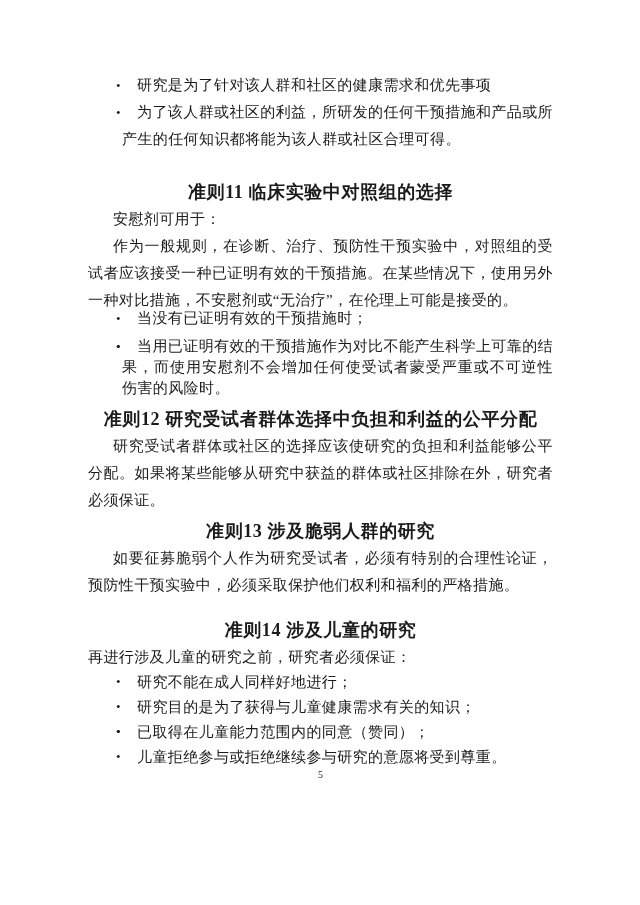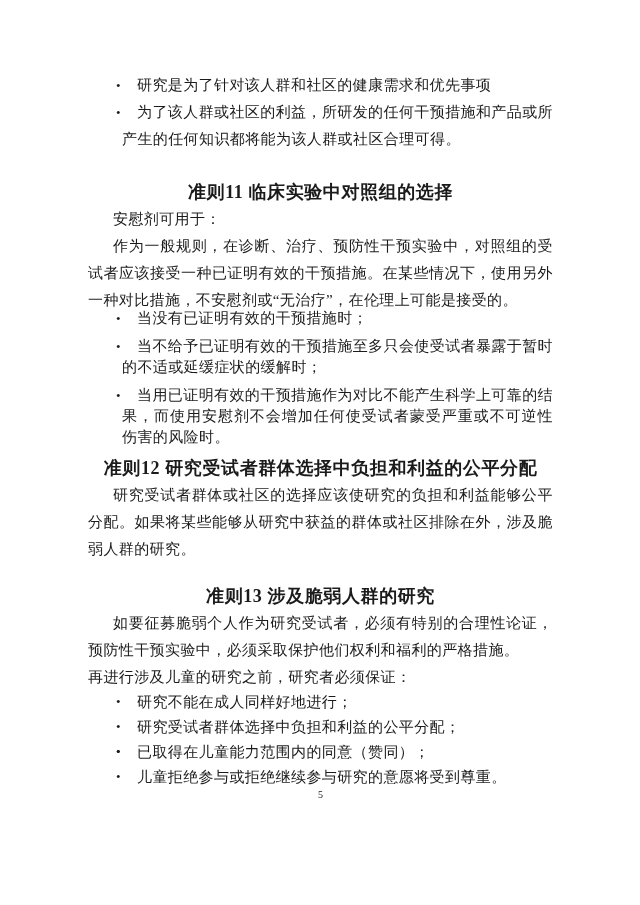--- a/index.html
+++ b/index.html
@@ -39,21 +39,21 @@
     left:-6px; top:0;
     text-indent:0;
     font-size:13px;
   }
   ul.top-list li { line-height:27px; }
   ul.g11-list { margin-top:-6px; }
   ul.g11-list li { line-height:21px; margin-bottom:7px; }
   ul.g14-list li { line-height:22px; margin-bottom:3px; }
   h2.h11 { margin-top:26px; }
   h2.h12 { margin-top:4px; }
-  h2.h13 { margin-top:20px; }
+  h2.h13 { margin-top:4px; }
   h2.h14 { margin-top:18px; }
   .page-number {
     text-align:center;
     font-size:10px;
     line-height:12px;
     margin-top:-2px;
     letter-spacing:0;
   }
 </style>
 </head>
@@ -76,44 +76,44 @@
   <p class="body-para">安慰剂可用于：</p>
   <p class="body-para">作为一般规则，在诊断、治疗、预防性干预实验中，对照组的受试者应该接受一种已证明有效的干预措施。在某些情况下，使用另外一种对比措施，不安慰剂或“无治疗”，在伦理上可能是接受的。</p>
 
   <ul class="doc-list g11-list">
     <li>
       <span class="bullet">•</span>
       <span>当没有已证明有效的干预措施时；</span>
     </li>
     <li>
       <span class="bullet">•</span>
-      <span>当不给予已证明有效的干预措施至多只会使受试者暴露于暂时的不适或延缓症状的缓解时；</span>
     </li>
     <li>
       <span class="bullet">•</span>
       <span>当用已证明有效的干预措施作为对比不能产生科学上可靠的结果，而使用安慰剂不会增加任何使受试者蒙受严重或不可逆性伤害的风险时。</span>
     </li>
   </ul>
 
   <h2 class="guideline-heading h12">准则12 研究受试者群体选择中负担和利益的公平分配</h2>
-  <p class="body-para">研究受试者群体或社区的选择应该使研究的负担和利益能够公平分配。如果将某些能够从研究中获益的群体或社区排除在外，涉及脆弱人群的研究。</p>
+  <p class="body-para">研究受试者群体或社区的选择应该使研究的负担和利益能够公平分配。如果将某些能够从研究中获益的群体或社区排除在外，研究者必须保证。</p>
 
   <h2 class="guideline-heading h13">准则13 涉及脆弱人群的研究</h2>
   <p class="body-para">如要征募脆弱个人作为研究受试者，必须有特别的合理性论证，预防性干预实验中，必须采取保护他们权利和福利的严格措施。</p>
 
+  <h2 class="guideline-heading h14">准则14 涉及儿童的研究</h2>
   <p class="body-para no-indent">再进行涉及儿童的研究之前，研究者必须保证：</p>
 
   <ul class="doc-list g14-list">
     <li>
       <span class="bullet">•</span>
       <span>研究不能在成人同样好地进行；</span>
     </li>
     <li>
       <span class="bullet">•</span>
-      <span>研究受试者群体选择中负担和利益的公平分配；</span>
+      <span>研究目的是为了获得与儿童健康需求有关的知识；</span>
     </li>
     <li>
       <span class="bullet">•</span>
     </li>
     <li>
       <span class="bullet">•</span>
       <span>已取得在儿童能力范围内的同意（赞同）；</span>
     </li>
     <li>
       <span class="bullet">•</span>

